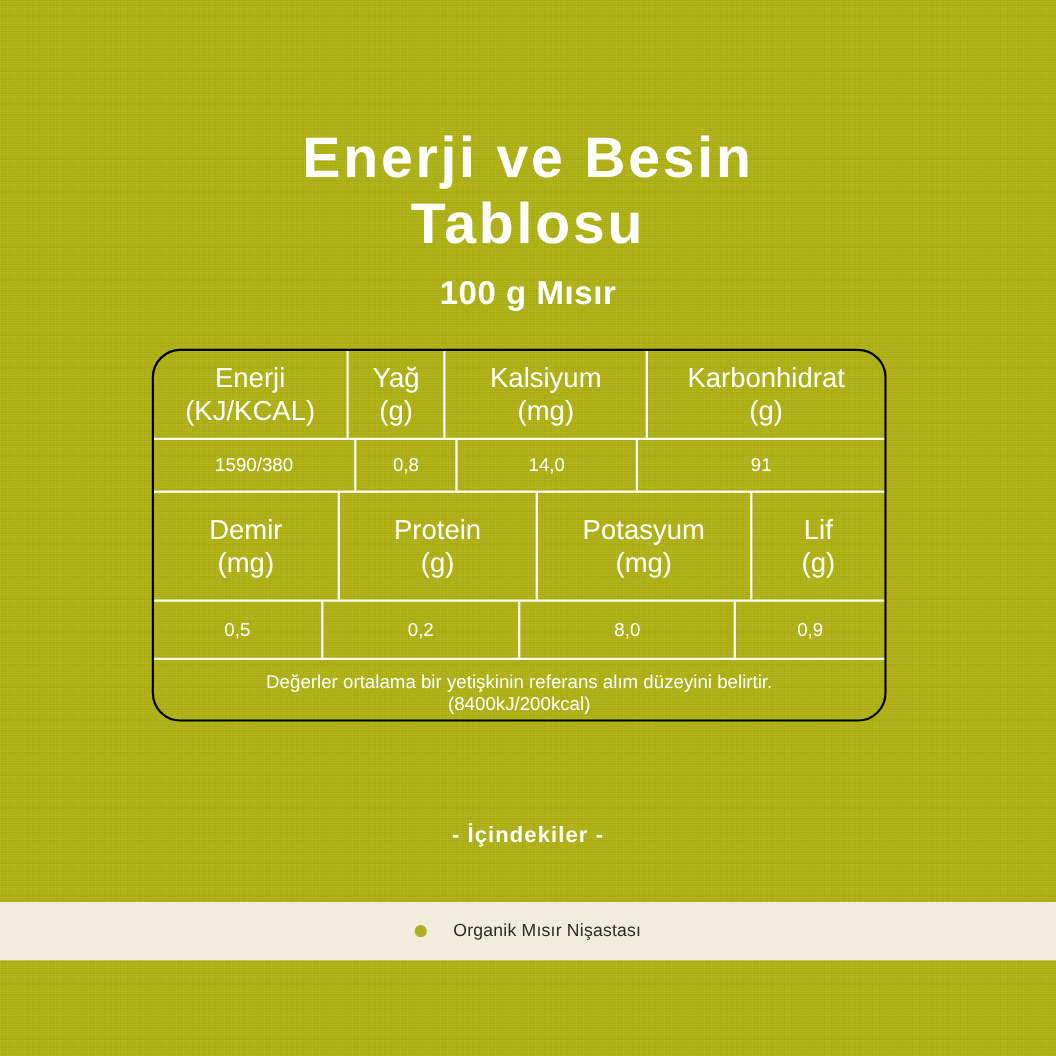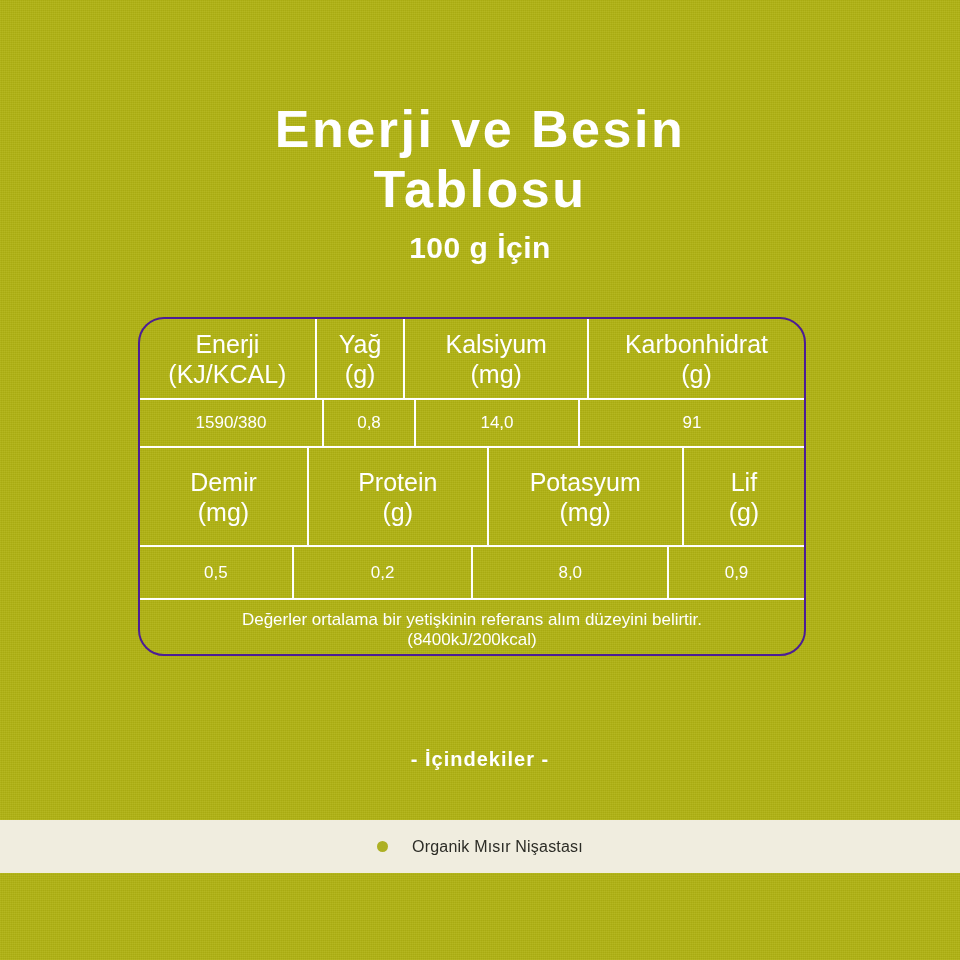--- a/index.html
+++ b/index.html
@@ -32,39 +32,39 @@
     right: 0;
     top: 98px;
     text-align: center;
   }
   .title {
     color: #ffffff;
     font-size: 52px;
     font-weight: bold;
     letter-spacing: 2.5px;
     line-height: 60px;
-    margin: 1px;
+    margin: 16px;
     white-space: pre-line;
   }
   .subtitle {
     color: #ffffff;
     font-size: 30px;
     font-weight: bold;
     letter-spacing: 0.5px;
     margin: 12px 0 0 0;
   }
 
   
   .table-box {
     position: absolute;
     left: 138px;
     top: 317px;
     width: 668px;
     height: 339px;
-    border: 2px solid #4c1d95;
+    border: 2px solid #000000;
     border-radius: 26px;
     box-sizing: border-box;
     overflow: hidden;
   }
   .trow {
     display: flex;
     box-sizing: border-box;
   }
   .trow.hdr     { height: 79px; }
   .trow.vals    { height: 46px; }
@@ -164,21 +164,21 @@
   }
 </style>
 </head>
 <body>
 
 <div class="page"></div>
 
 <div class="title-wrap">
   <h1 class="title">Enerji ve Besin
 Tablosu</h1>
-  <p class="subtitle">100 g İçin</p>
+  <p class="subtitle">100 g Mısır</p>
 </div>
 
 <div class="table-box">
 
   <div class="trow hdr">
     <div class="cell" style="width:182px">
       <span class="label">Enerji
 (KJ/KCAL)</span>
     </div>
     <div class="cell" style="width:92px">

